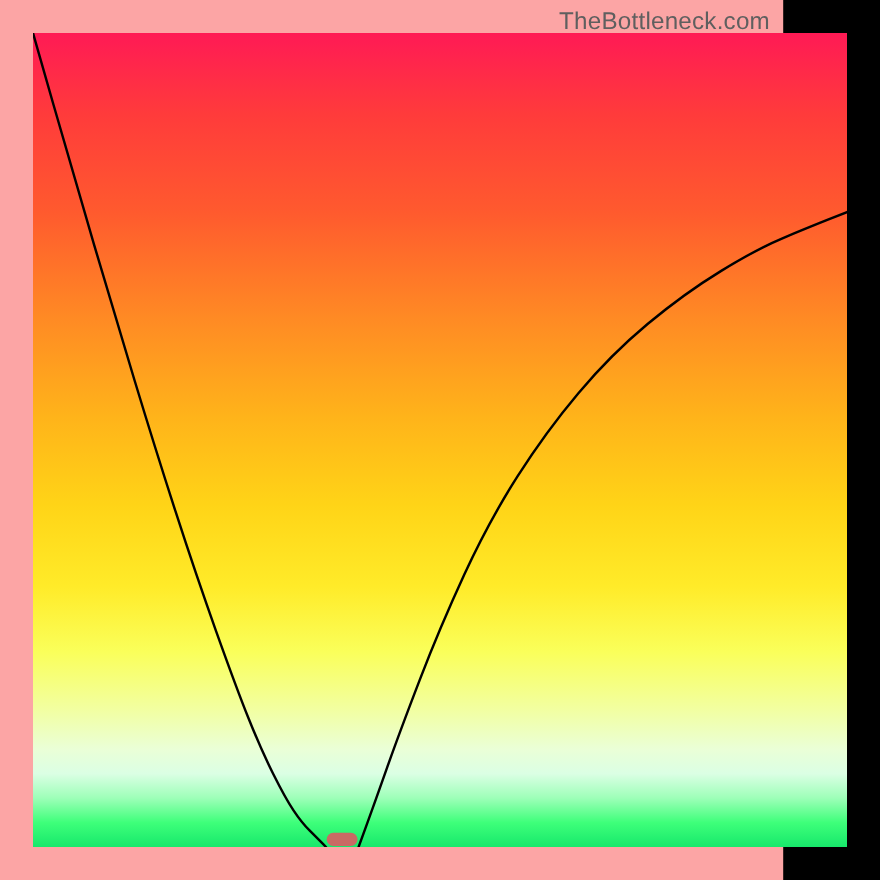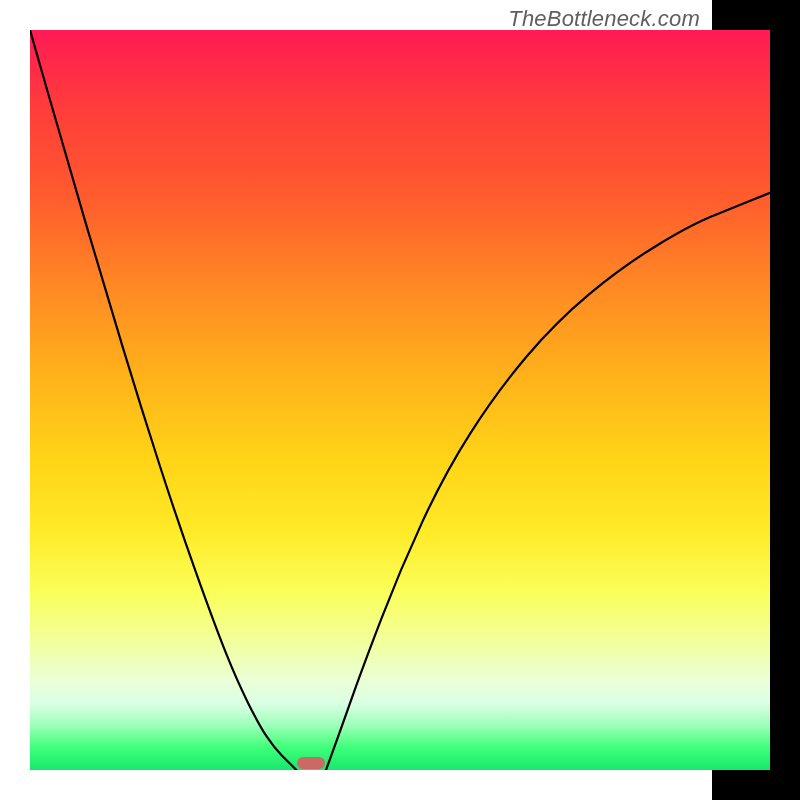--- a/index.html
+++ b/index.html
@@ -8,22 +8,21 @@
     width: 800px;
     height: 800px;
     overflow: hidden;
     background: #000;
     font-family: Arial, Helvetica, sans-serif;
   }
   .frame {
     position: relative;
     width: 712px;
     height: 800px;
-    background: #ffffff;
-    font-style: italic;
+    background: #fca5a5;
   }
   .plot-area {
     position: absolute;
     left: 30px;
     top: 30px;
     width: 740px;
     height: 740px;
     background: linear-gradient(
       to bottom,
       #ff1a55 0%,

